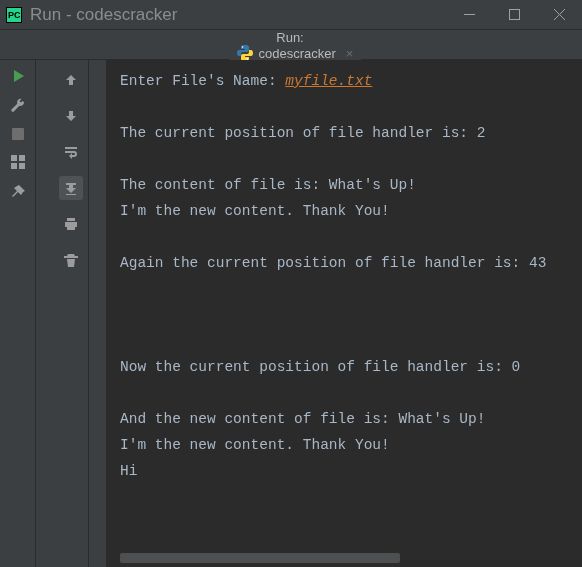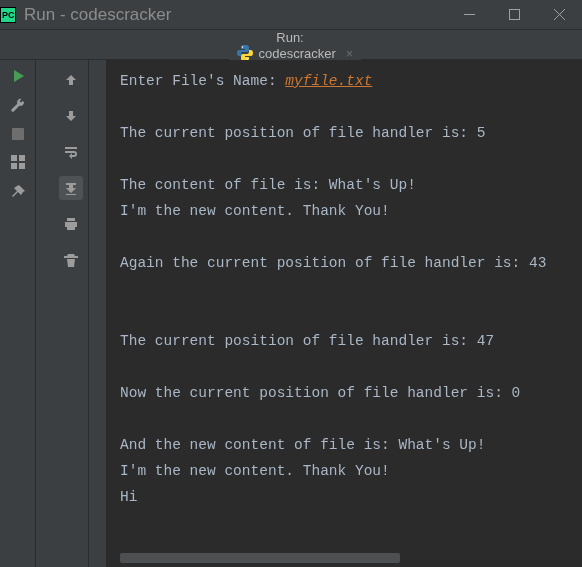--- a/index.html
+++ b/index.html
@@ -10,20 +10,21 @@
     font-family: "Segoe UI", sans-serif;
     font-size: 13px;
     color: #bbbbbb;
     overflow: hidden;
   }
   .titlebar {
     height: 30px;
     background: #3c3f41;
     display: flex;
     align-items: center;
+    padding-left: 6px;
     border-bottom: 1px solid #2b2b2b;
   }
   .titlebar .app-icon {
     width: 16px; height: 16px;
     background: #21d789;
     border: 1px solid #000;
     margin-right: 8px;
     position: relative;
     font-size: 9px;
     font-weight: bold;
@@ -246,29 +247,28 @@
       <svg viewBox="0 0 16 16">
           <path d="M5 2h6l1 2h3v2H1V4h3zm-1 5h8l-1 8H5z"></path>
         </svg>
     </span>
   </div>
 
   <div class="console">
     <div id="console-lines">
         <div class="line"><span>Enter File's Name: </span><span class="user-input">myfile.txt</span></div>
         <div class="line">&nbsp;</div>
-        <div class="line">The current position of file handler is: 5</div>
+        <div class="line">The current position of file handler is: 2</div>
         <div class="line">&nbsp;</div>
         <div class="line">The content of file is: What's Up!</div>
         <div class="line">I'm the new content. Thank You!</div>
         <div class="line">&nbsp;</div>
         <div class="line">Again the current position of file handler is: 43</div>
         <div class="line">&nbsp;</div>
         <div class="line">&nbsp;</div>
-        <div class="line">The current position of file handler is: 47</div>
         <div class="line">&nbsp;</div>
         <div class="line">Now the current position of file handler is: 0</div>
         <div class="line">&nbsp;</div>
         <div class="line">And the new content of file is: What's Up!</div>
         <div class="line">I'm the new content. Thank You!</div>
         <div class="line">Hi</div>
       </div>
     <div class="scrollbar-h"></div>
   </div>
 </div>

